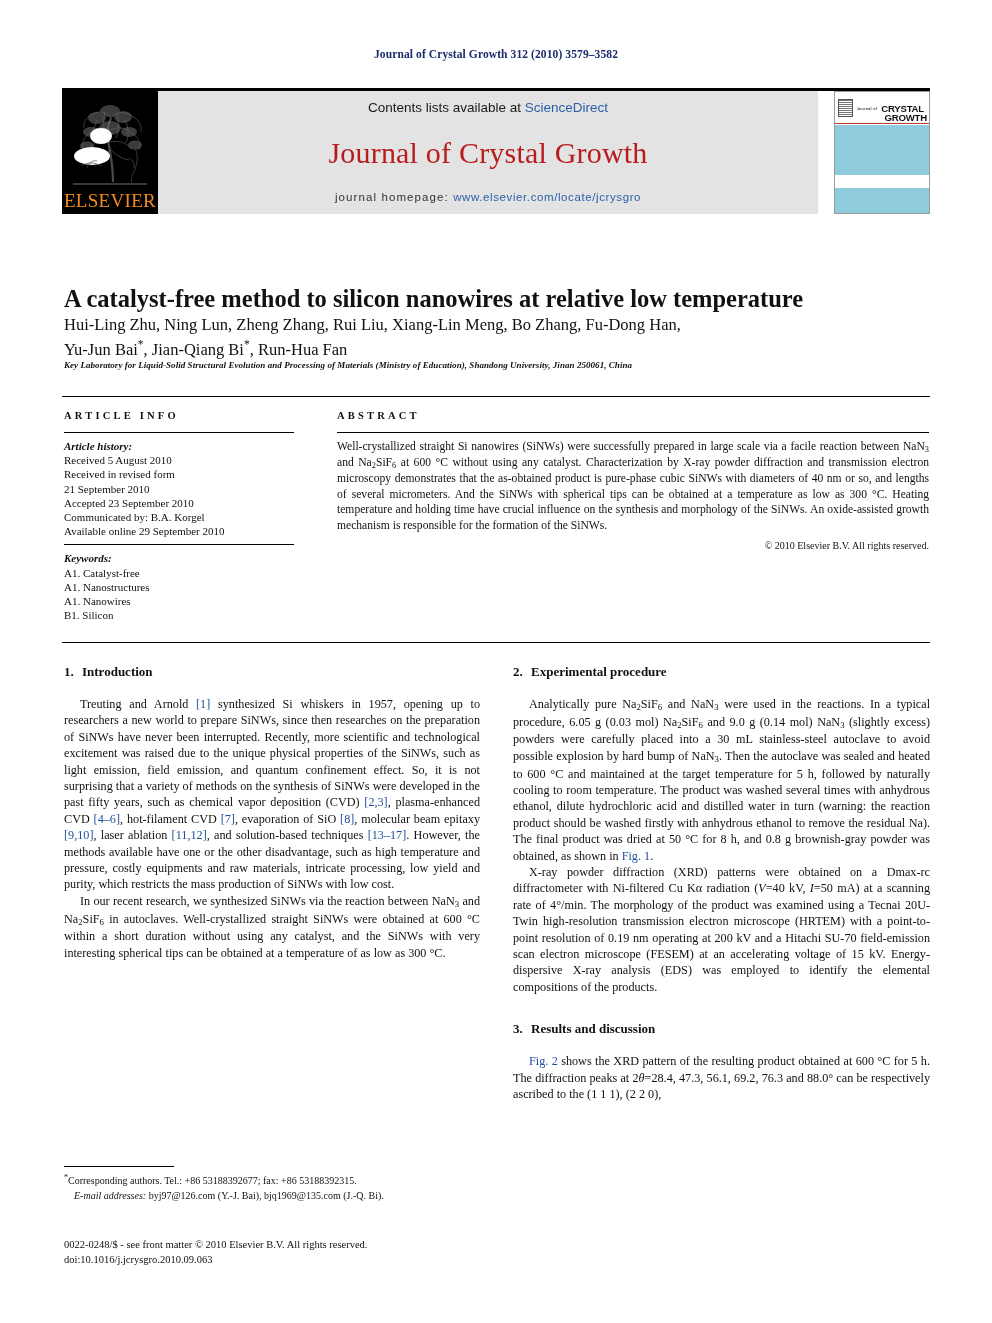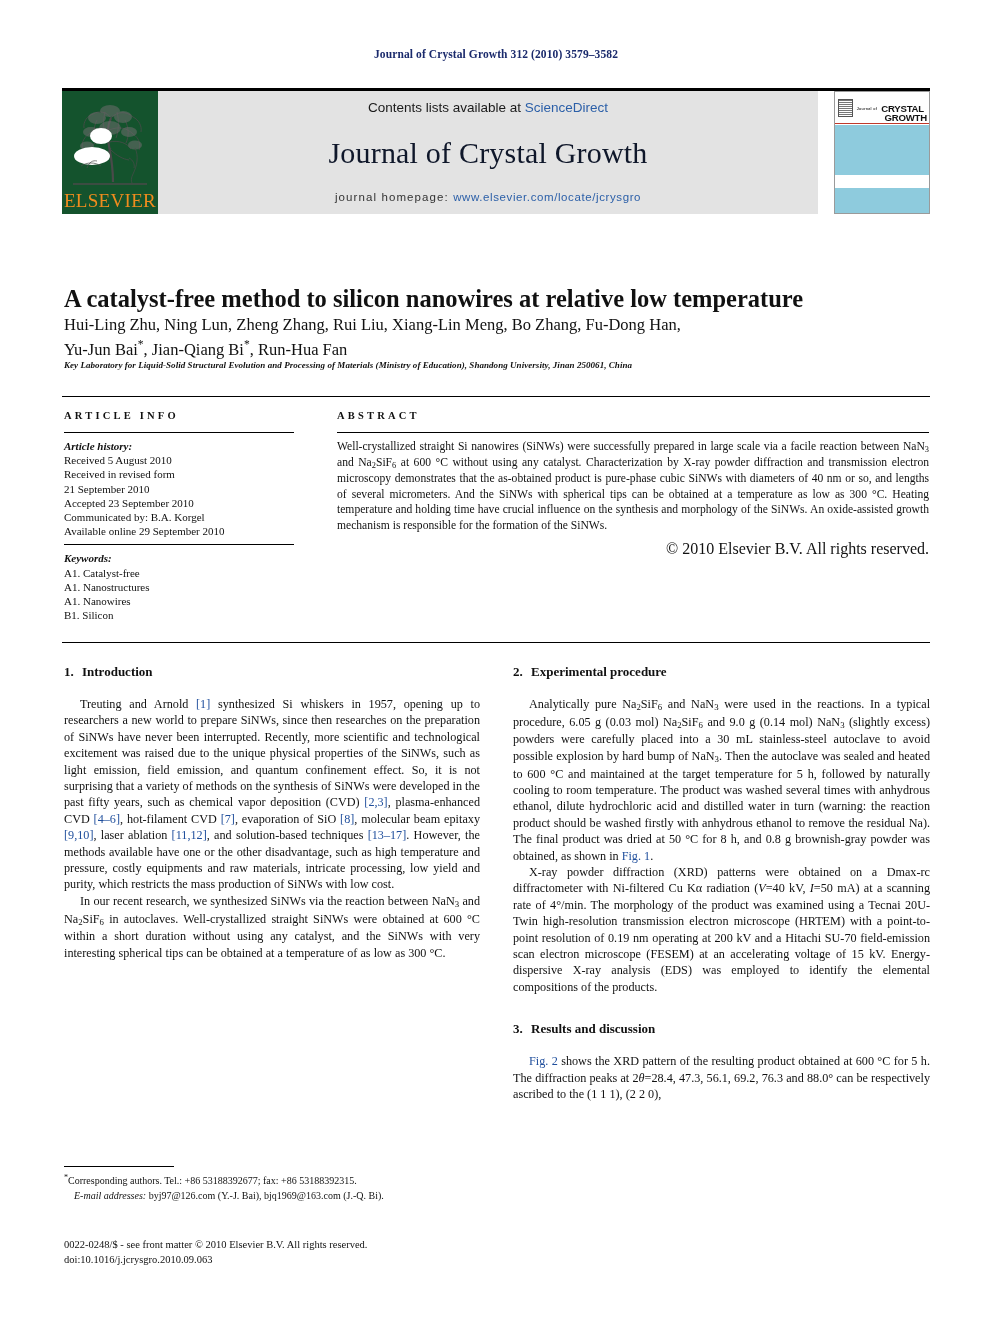--- a/index.html
+++ b/index.html
@@ -43,21 +43,21 @@
     border-top: 3px solid #000;
   }
   .masthead-row {
     display: flex;
     align-items: stretch;
     height: 123px;
   }
   .elsevier-logo {
     width: 96px;
     flex: 0 0 96px;
-    background: #14532d;
+    background: #000000;
     position: relative;
     padding-top: 7px;
     box-sizing: border-box;
   }
   .tree-svg { display:block; margin: 0 auto; }
   .elsevier-word {
     position: absolute;
     left: 0; bottom: 2px;
     width: 96px;
     text-align: center;
@@ -79,21 +79,21 @@
   }
   .contents-line {
     font-family: "Liberation Sans", sans-serif;
     font-size: 13.5px;
     color: #1a1a1a;
   }
   .sciencedirect-link { color: #2b5fa8; }
   .journal-title {
     font-family: "Liberation Serif", serif;
     font-size: 30px;
-    color: #0f172a;
+    color: #b91c1c;
     letter-spacing: 0.2px;
   }
   .homepage-line {
     font-family: "Liberation Sans", sans-serif;
     font-size: 11.5px;
     color: #333;
     letter-spacing: 1.1px;
     text-align: center;
   }
   .homepage-url { color: #2b5fa8; letter-spacing: 0.6px; }
@@ -252,21 +252,21 @@
   }
   .abs-text {
     font-family: "Liberation Serif", serif;
     font-size: 11.6px;
     line-height: 1.345;
     text-align: justify;
     color: #111;
   }
   .abs-copy {
     font-family: "Liberation Serif", serif;
-    font-size: 16px;
+    font-size: 10px;
     text-align: right;
     margin-top: 7px;
     color: #111;
   }
 
   
   .col-left {
     position: absolute;
     left: 64px; top: 664px;
     width: 416px;
@@ -473,21 +473,21 @@
     <p class="body"><span>X-ray powder diffraction (XRD) patterns were obtained on a Dmax-rc diffractometer with Ni-filtered Cu K</span><span>α</span><span> radiation (</span><em>V</em><span>=40 kV, </span><em>I</em><span>=50 mA) at a scanning rate of 4°/min. The morphology of the product was examined using a Tecnai 20U-Twin high-resolution transmission electron microscope (HRTEM) with a point-to-point resolution of 0.19 nm operating at 200 kV and a Hitachi SU-70 field-emission scan electron microscope (FESEM) at an accelerating voltage of 15 kV. Energy-dispersive X-ray analysis (EDS) was employed to identify the elemental compositions of the products.</span></p>
 
     <h2 class="section spaced"><span class="num">3.</span><span>Results and discussion</span></h2>
 
     <p class="body"><span class="ref">Fig. 2</span><span> shows the XRD pattern of the resulting product obtained at 600 °C for 5 h. The diffraction peaks at 2</span><em>θ</em><span>=28.4, 47.3, 56.1, 69.2, 76.3 and 88.0° can be respectively ascribed to the (1 1 1), (2 2 0),</span></p>
   </div>
 
   <div class="footnote-rule"></div>
   <div class="footnote">
     <span class="star">*</span><span>Corresponding authors. Tel.: +86 53188392677; fax: +86 53188392315.</span><br>
-    <span style="display:inline-block;width:10px"></span><span class="ital">E-mail addresses:</span><span> byj97@126.com (Y.-J. Bai), bjq1969@163.com (J.-Q. Bi).</span>
+    <span style="display:inline-block;width:10px"></span><span class="ital">E-mail addresses:</span><span> byj97@126.com (Y.-J. Bai), bjq1969@135.com (J.-Q. Bi).</span>
   </div>
 
   <div class="footer">
     <span>0022-0248/$ - see front matter © 2010 Elsevier B.V. All rights reserved.</span><br>
     <span>doi:10.1016/j.jcrysgro.2010.09.063</span>
   </div>
 
 </div>
 
 </body></html>

